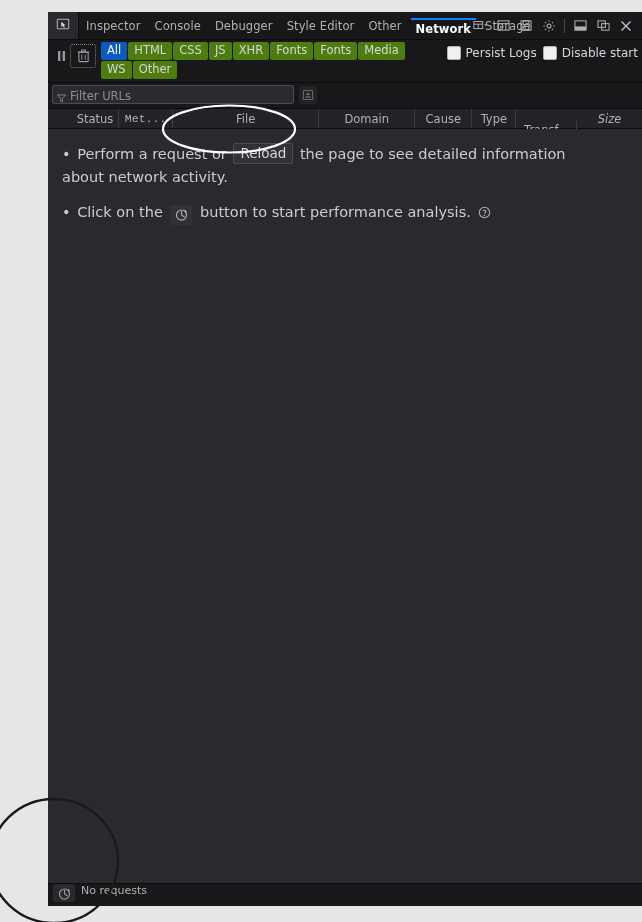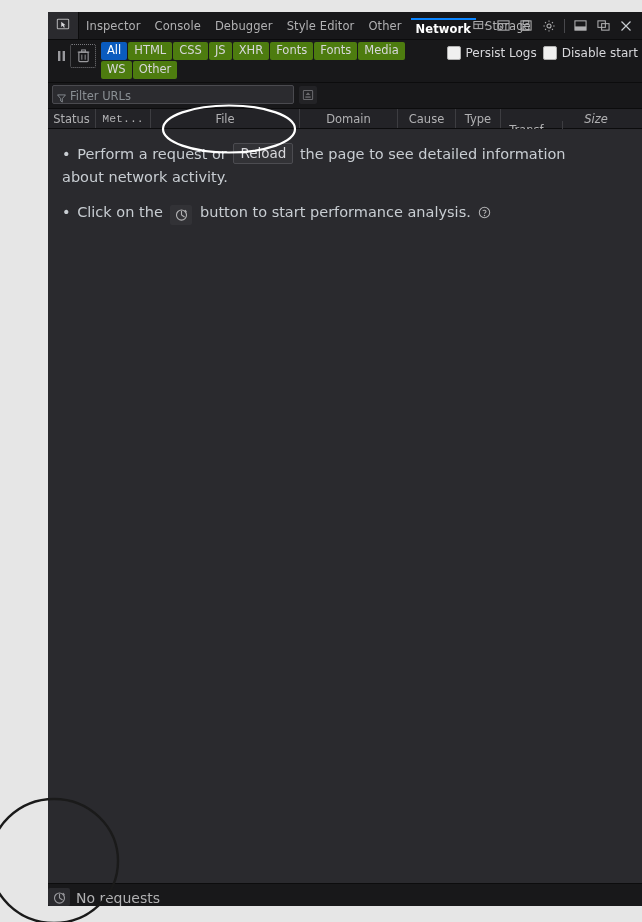--- a/index.html
+++ b/index.html
@@ -280,23 +280,24 @@
     margin-left: 3px;
   }
 
   
   .status-bar {
     height: 22px;
     min-height: 22px;
     background: #18181a;
     border-top: 1px solid #0c0c0d;
     display: flex;
-    align-items: flex-end;
+    align-items: flex-start;
     gap: 6px;
-    font-size: 14px;
+    padding-left: 5px;
+    font-size: 11px;
     color: #b1b1b3;
   }
   .status-perf-btn {
     width: 22px;
     height: 18px;
     display: flex;
     align-items: center;
     justify-content: center;
     background: #2a2a2e;
     border-radius: 2px;
@@ -454,21 +455,21 @@
     <div class="har-btn">
       <svg width="12" height="12" viewBox="0 0 13 13">
         <rect x="1.5" y="1.5" width="10" height="10" rx="1" fill="none" stroke="#6a6a6e" stroke-width="1.1"></rect>
         <path d="M6.5 3.6 L9 6.6 L4 6.6 Z" fill="#6a6a6e"></path>
         <rect x="3.6" y="8" width="5.8" height="1.5" fill="#6a6a6e"></rect>
       </svg>
     </div>
   </div>
 
   <div class="col-headers" id="colheaders">
-      <div class="col" style="width: 48px;">Status</div>
+      <div class="col" style="width: 48px; margin-left: 24px;">Status</div>
       <div class="col" style="width: 55px; font-family: Liberation Mono, monospace;">Met...</div>
       <div class="col" style="width: 149px;">File</div>
       <div class="col" style="width: 98px;">Domain</div>
       <div class="col" style="width: 58px;">Cause</div>
       <div class="col" style="width: 45px;">Type</div>
       <div class="col" style="width: 62px; margin-top: 23px;">Transf...</div>
       <div class="col" style="width: 66px; font-style: italic;">Size</div>
     </div>
 
   <div class="dt-body">

